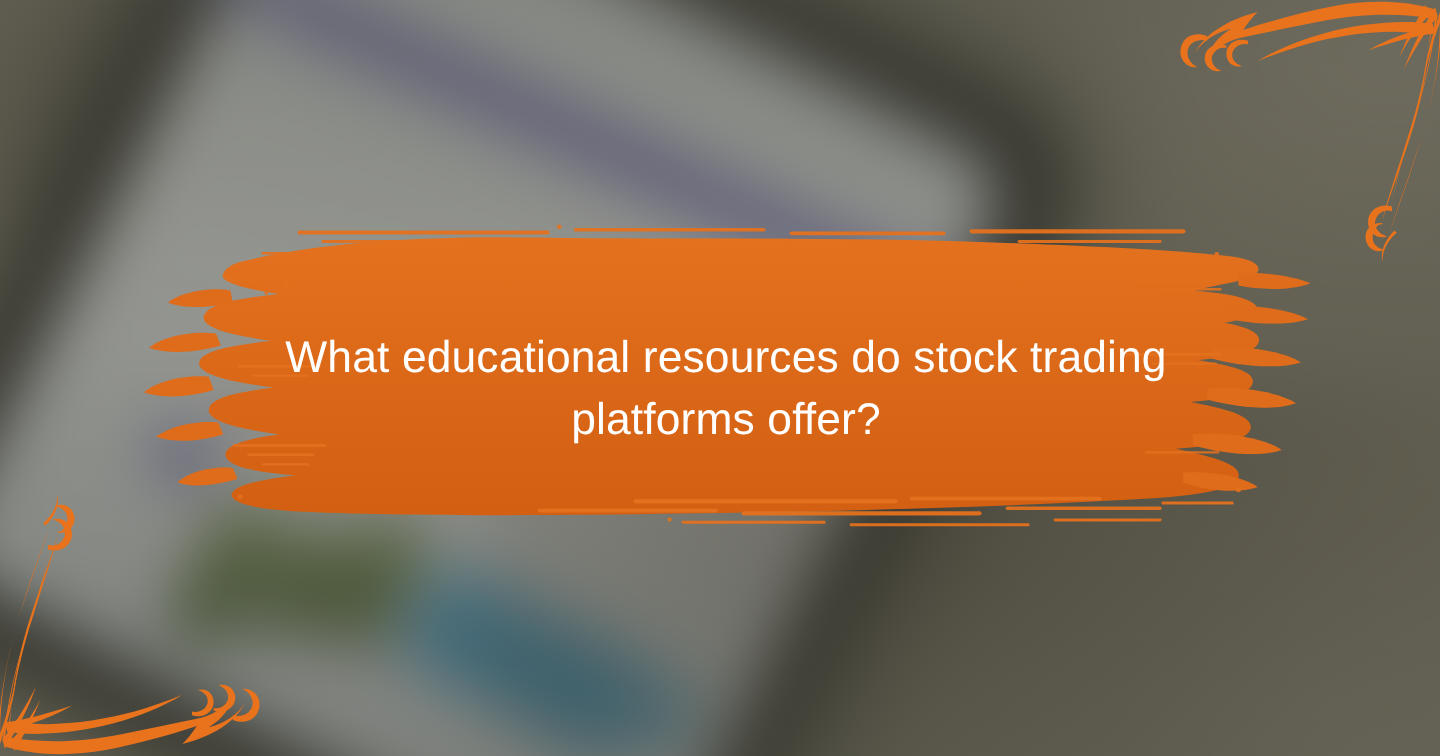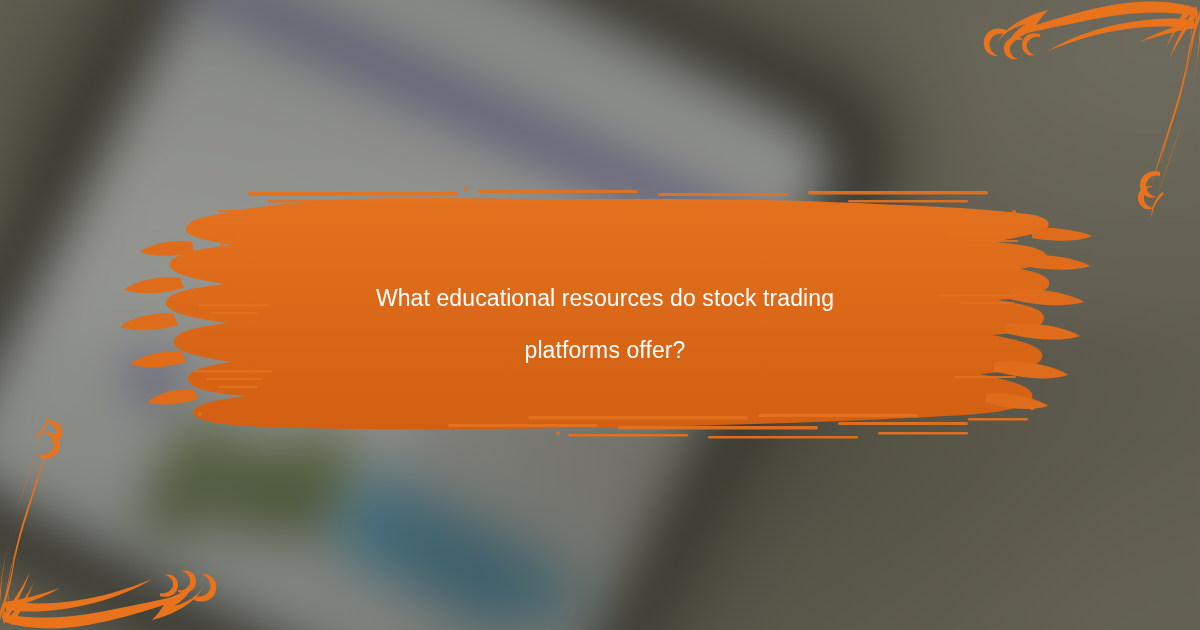--- a/index.html
+++ b/index.html
@@ -168,21 +168,21 @@
   .brush-wrap svg { display:block; width:100%; height:100%; overflow:visible; }
 
   
   .headline {
     position:absolute;
     left:200px; top:272px;
     width:810px;
     text-align:center;
     color:#ffffff;
     font-family:"Liberation Sans", sans-serif;
-    font-size:23px;
+    font-size:37px;
     font-weight:400;
     line-height:52px;
     letter-spacing:0.1px;
     white-space:pre-line;
   }
 </style>
 </head>
 <body>
 
 <div class="canvas">

